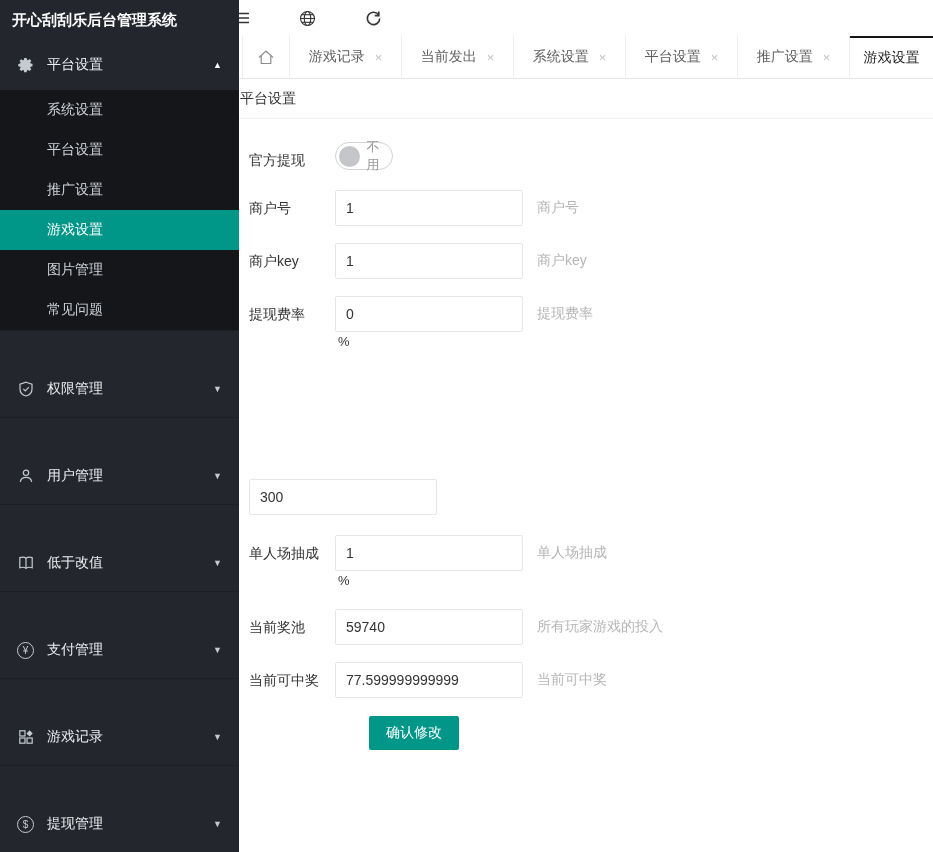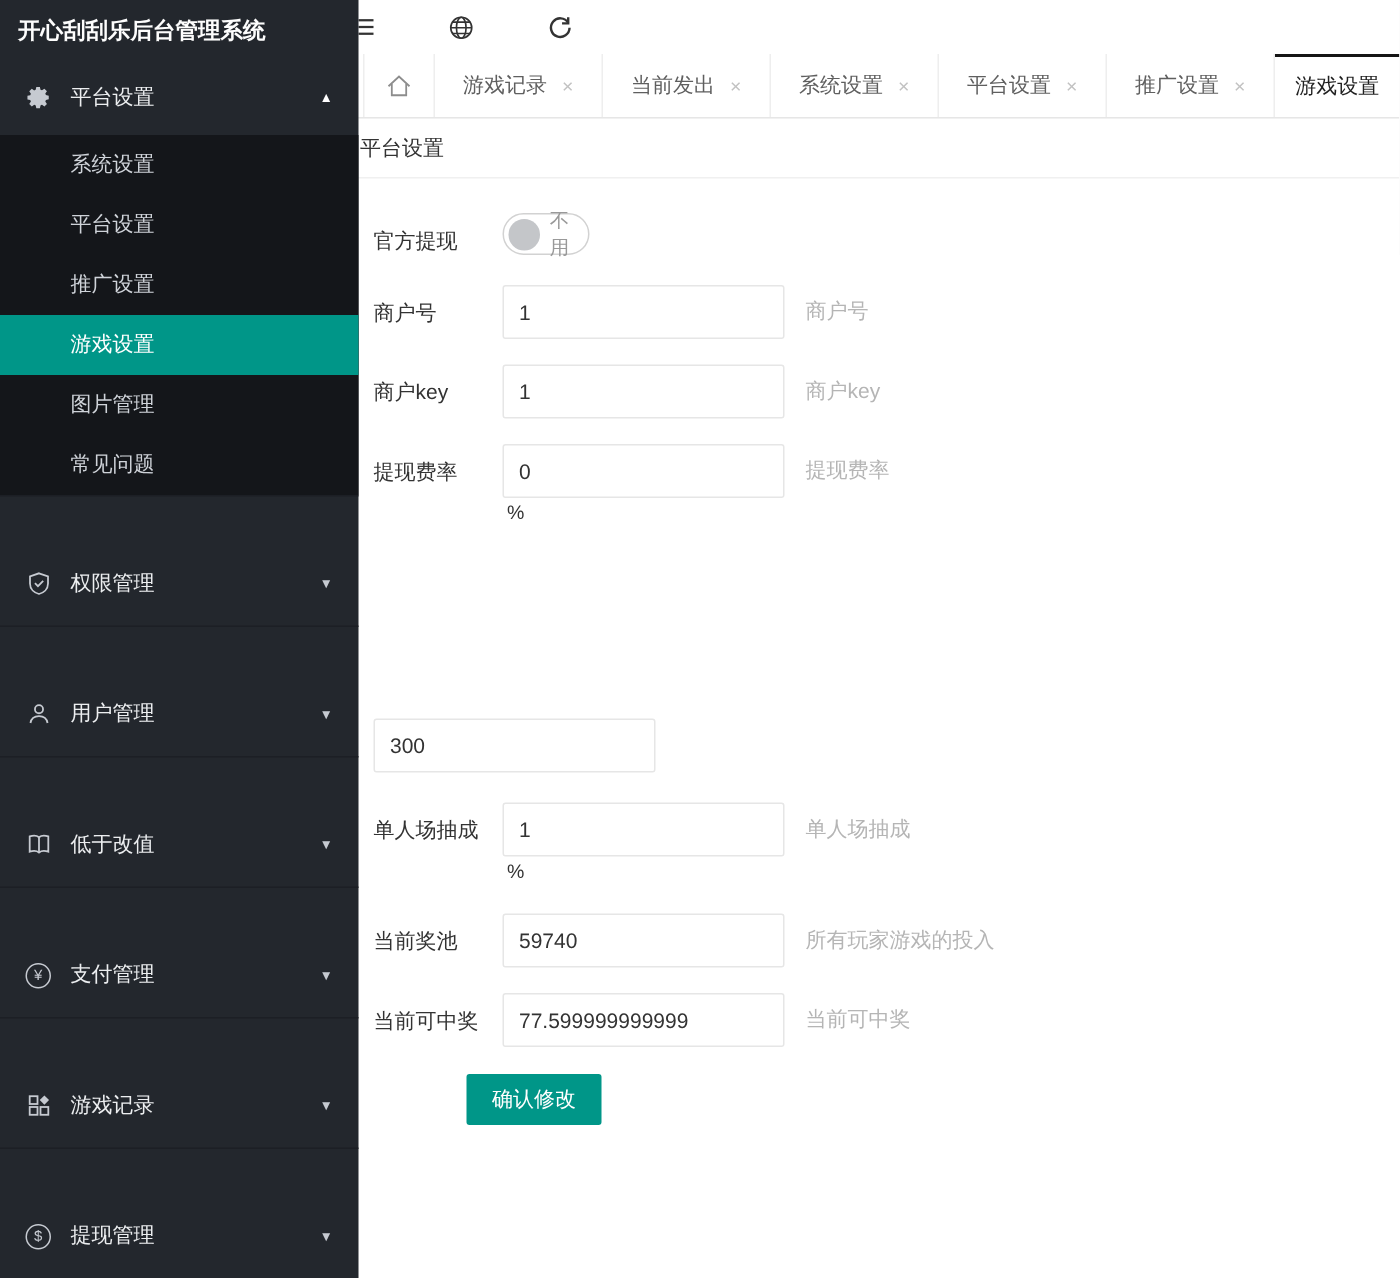--- a/index.html
+++ b/index.html
@@ -46,21 +46,21 @@
   .hint { color:#b5b5b5; padding-top:9px; margin-left:14px; font-size:14px; }
   .form-spacer { height:129px; }
   
   .toggle { width:58px; height:28px; border:1px solid #d2d2d2; border-radius:15px; background:#fff; display:flex; align-items:center; padding:0 8px 0 3px; cursor:pointer; }
   .toggle-knob { width:21px; height:21px; border-radius:50%; background:#c4c6c9; flex:none; }
   .toggle-text { flex:1; text-align:center; color:#999; font-size:13px; padding-left:2px; }
   .row-toggle { margin-bottom:20px; }
   .row-mb20 { margin-bottom:20px; }
   .row-mb18 { margin-bottom:18px; }
   
-  .submit-btn { width:90px; height:34px; background:#009688; color:#fff; border:none; border-radius:2px; font-size:14px; cursor:pointer; display:block; margin-left:62px; font-family:inherit; }
+  .submit-btn { width:90px; height:34px; background:#009688; color:#fff; border:none; border-radius:2px; font-size:14px; cursor:pointer; display:block; margin-left:120px; font-family:inherit; }
   svg { display:block; }
 </style>
 </head>
 <body>
 
 <div class="app">
 
   <div class="sidebar">
     <div class="logo">开心刮刮乐后台管理系统</div>
 

